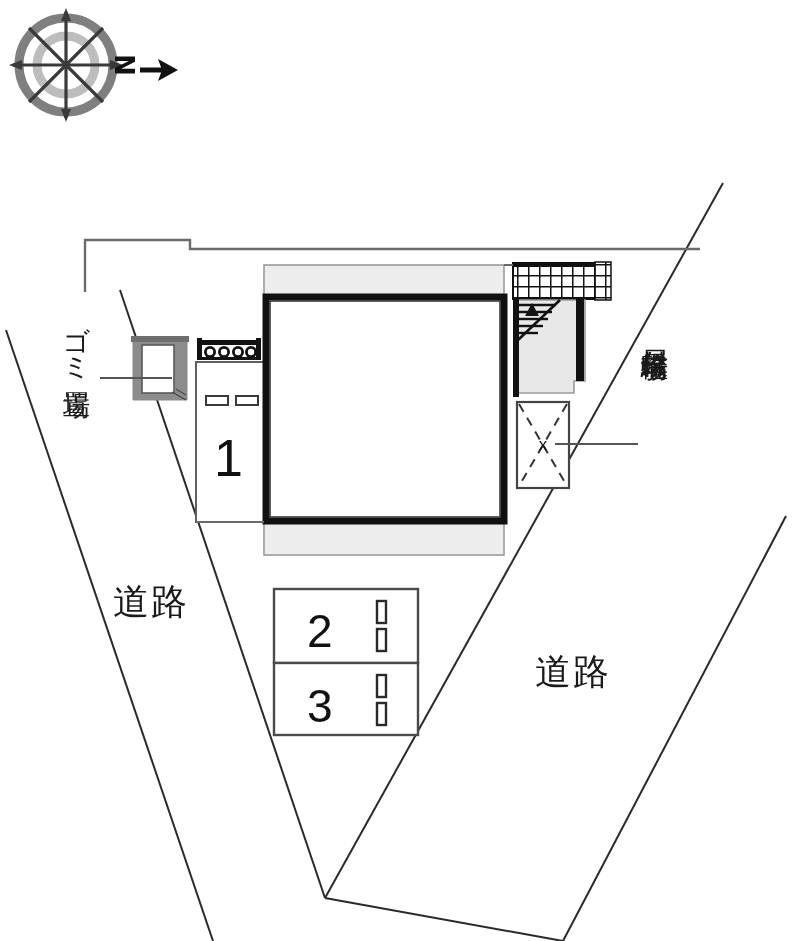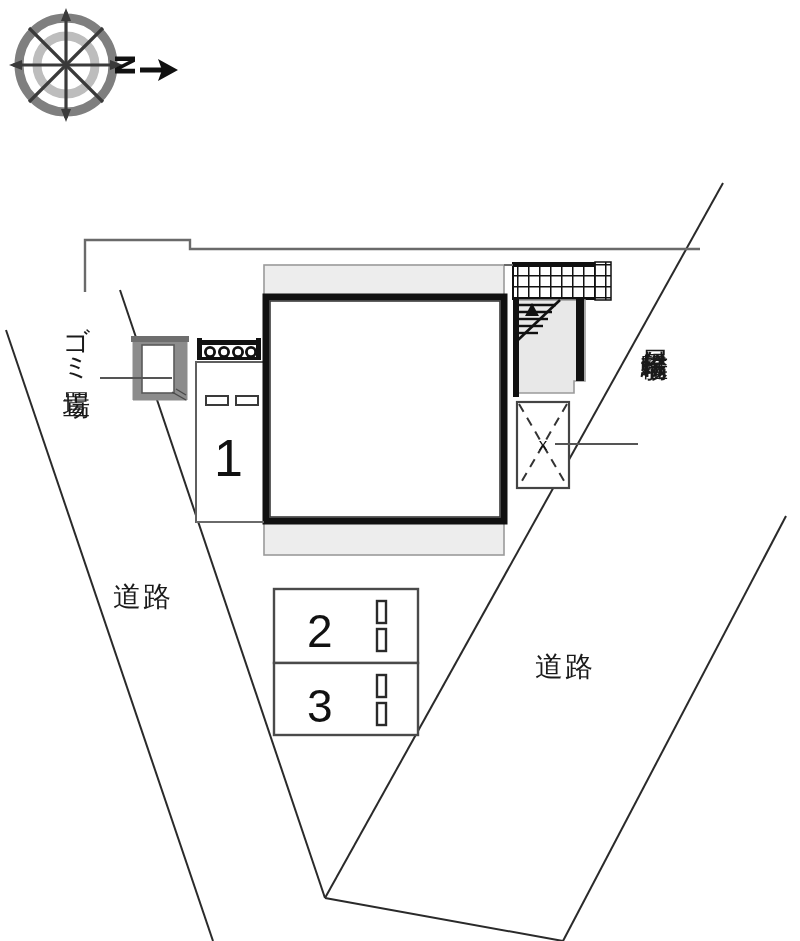--- a/index.html
+++ b/index.html
@@ -33,21 +33,21 @@
     font-size: 27px;
     line-height: 1.06;
     letter-spacing: 1px;
     color: #1a1a1a;
     white-space: nowrap;
     user-select: none;
   }
   .hlabel {
     position: absolute;
     font-family: "DejaVu Sans", "Liberation Sans", sans-serif;
-    font-size: 28px;
+    font-size: 36px;
     letter-spacing: 2px;
     color: #1a1a1a;
     white-space: nowrap;
     user-select: none;
   }
   #label-gomi  { left: 62px;  top: 307px; }
   #label-chuurin { left: 640px; top: 328px; }
   #label-road-left  { left: 113px; top: 578px; }
   #label-road-right { left: 535px; top: 648px; }
   .stall-num {

